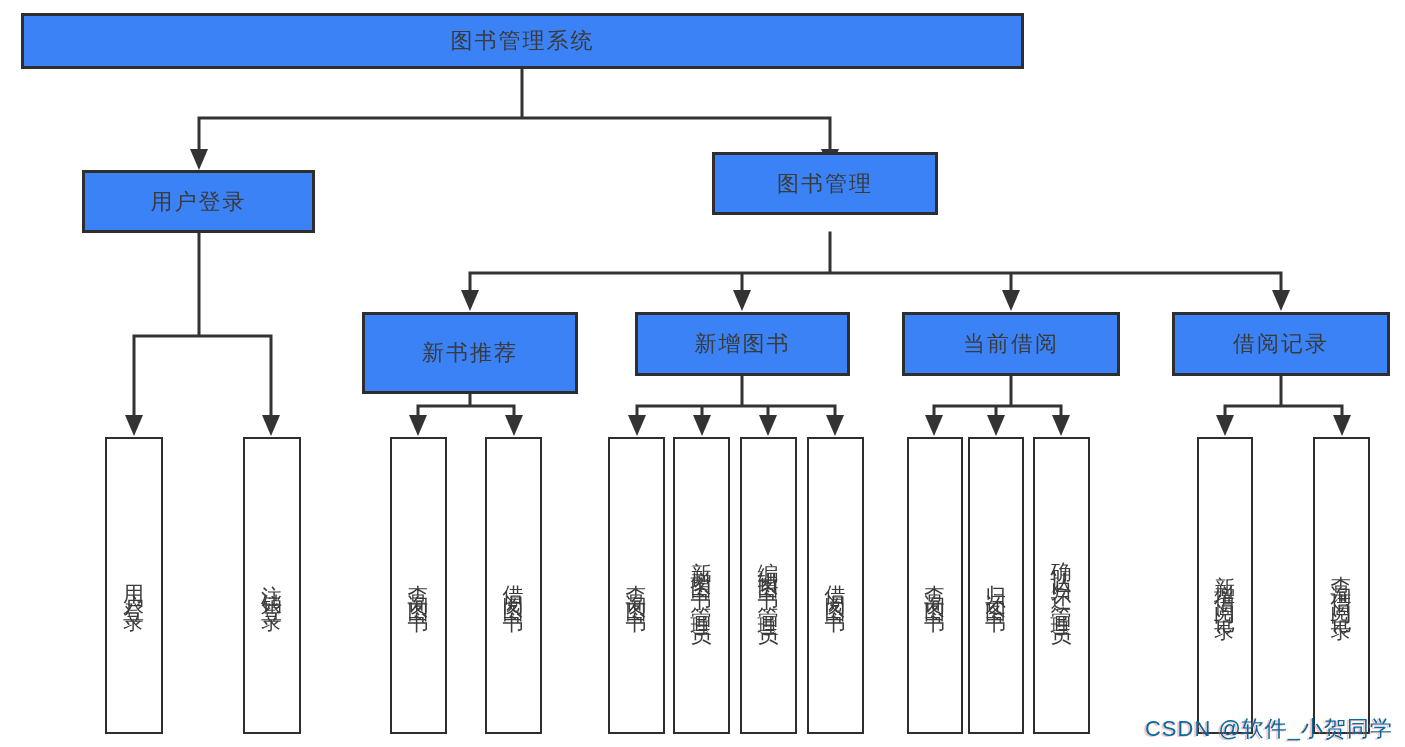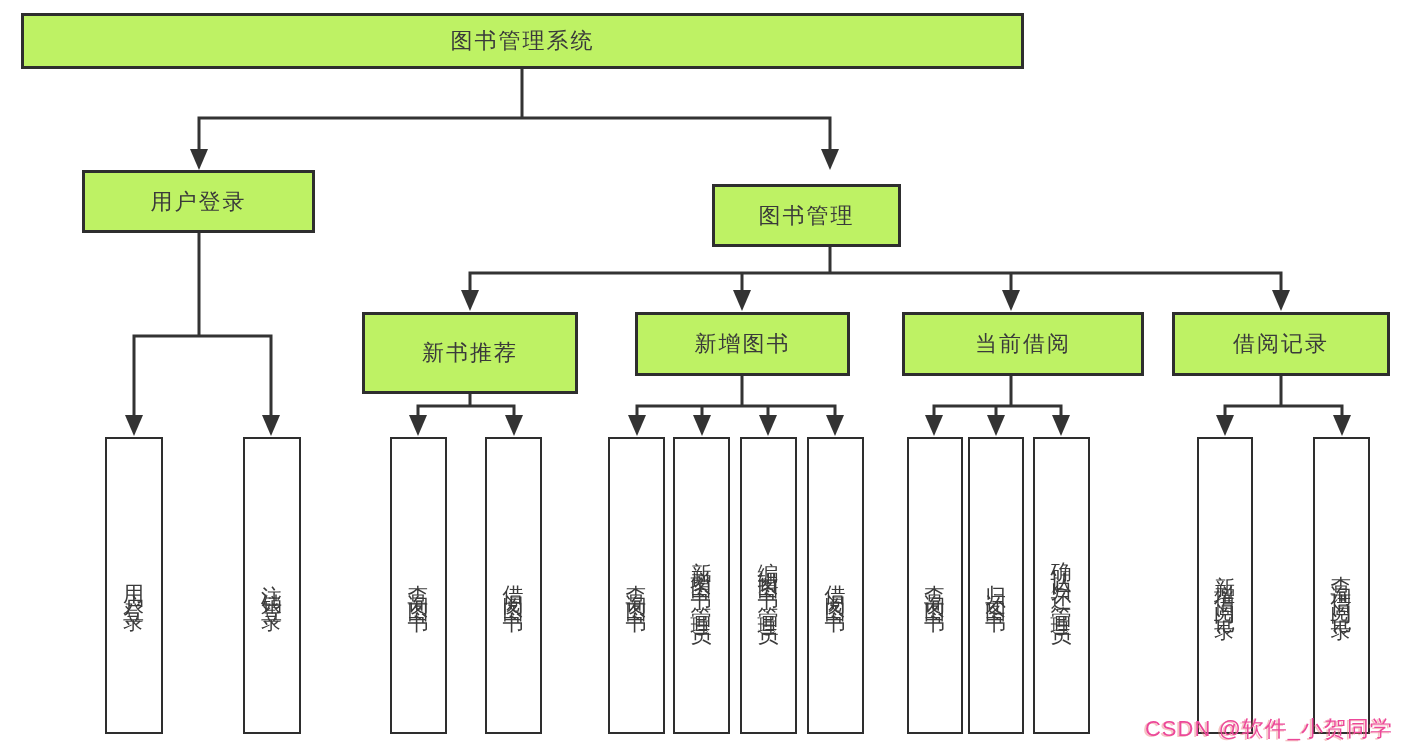--- a/index.html
+++ b/index.html
@@ -6,41 +6,41 @@
   #canvas{
     position:relative;
     width:1405px;height:747px;
     background:#ffffff;
     font-family:"Liberation Sans","DejaVu Sans",sans-serif;
     overflow:hidden;
   }
   svg.connectors{position:absolute;left:0;top:0;}
   .hbox{
     position:absolute;box-sizing:border-box;
-    border:3px solid #2e2e2e;background:#bef264;
+    border:3px solid #2e2e2e;background:#3b82f6;
     display:flex;align-items:center;justify-content:center;
     font-size:22px;letter-spacing:2px;color:#3a3a3a;
     z-index:2;
   }
   .hbox.root{border-width:3px;}
   .vbox{
     position:absolute;box-sizing:border-box;
     top:437px;height:297px;width:57px;
     border:2px solid #2e2e2e;background:#ffffff;
     display:flex;align-items:center;justify-content:center;
     z-index:2;
   }
   .vbox span{
     writing-mode:vertical-rl;text-orientation:mixed;
     font-size:21px;letter-spacing:9px;color:#3a3a3a;
     line-height:1;
   }
   .watermark{
     position:absolute;right:12px;bottom:3px;
-    font-size:22px;color:#ec4899;letter-spacing:1px;
+    font-size:22px;color:#0369a1;letter-spacing:1px;
     text-shadow:-2px 1px 0 rgba(235,120,120,0.45);
     z-index:3;white-space:nowrap;
   }
 </style>
 </head>
 <body>
 
 <div id="canvas">
 
   <svg class="connectors" width="1405" height="747" viewBox="0 0 1405 747">
@@ -83,31 +83,31 @@
     </g>
   </svg>
 
   <div class="hbox root" style="left:21px;top:13px;width:1003px;height:56px">
     <span>图书管理系统</span>
   </div>
 
   <div class="hbox" style="left:82px;top:170px;width:233px;height:63px">
     <span>用户登录</span>
   </div>
-  <div class="hbox" style="left:712px;top:184px;width:189px;height:63px">
+  <div class="hbox" style="left:712px;top:152px;width:226px;height:63px">
     <span>图书管理</span>
   </div>
 
   <div class="hbox" style="left:362px;top:312px;width:216px;height:82px">
     <span>新书推荐</span>
   </div>
   <div class="hbox" style="left:635px;top:312px;width:215px;height:64px">
     <span>新增图书</span>
   </div>
-  <div class="hbox" style="left:902px;top:312px;width:242px;height:64px">
+  <div class="hbox" style="left:902px;top:312px;width:218px;height:64px">
     <span>当前借阅</span>
   </div>
   <div class="hbox" style="left:1172px;top:312px;width:218px;height:64px">
     <span>借阅记录</span>
   </div>
 
   <div class="vbox" style="left:105px;width:58px">
     <span>用户登录</span>
   </div>
   <div class="vbox" style="left:243px;width:58px">

